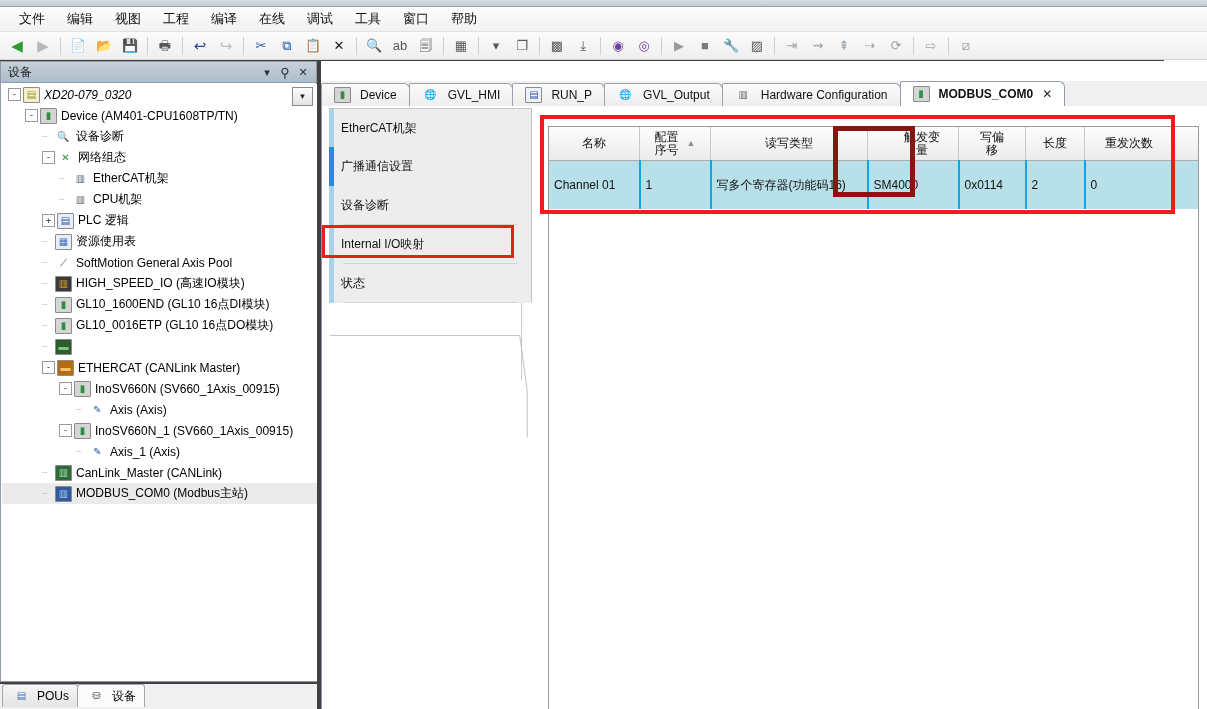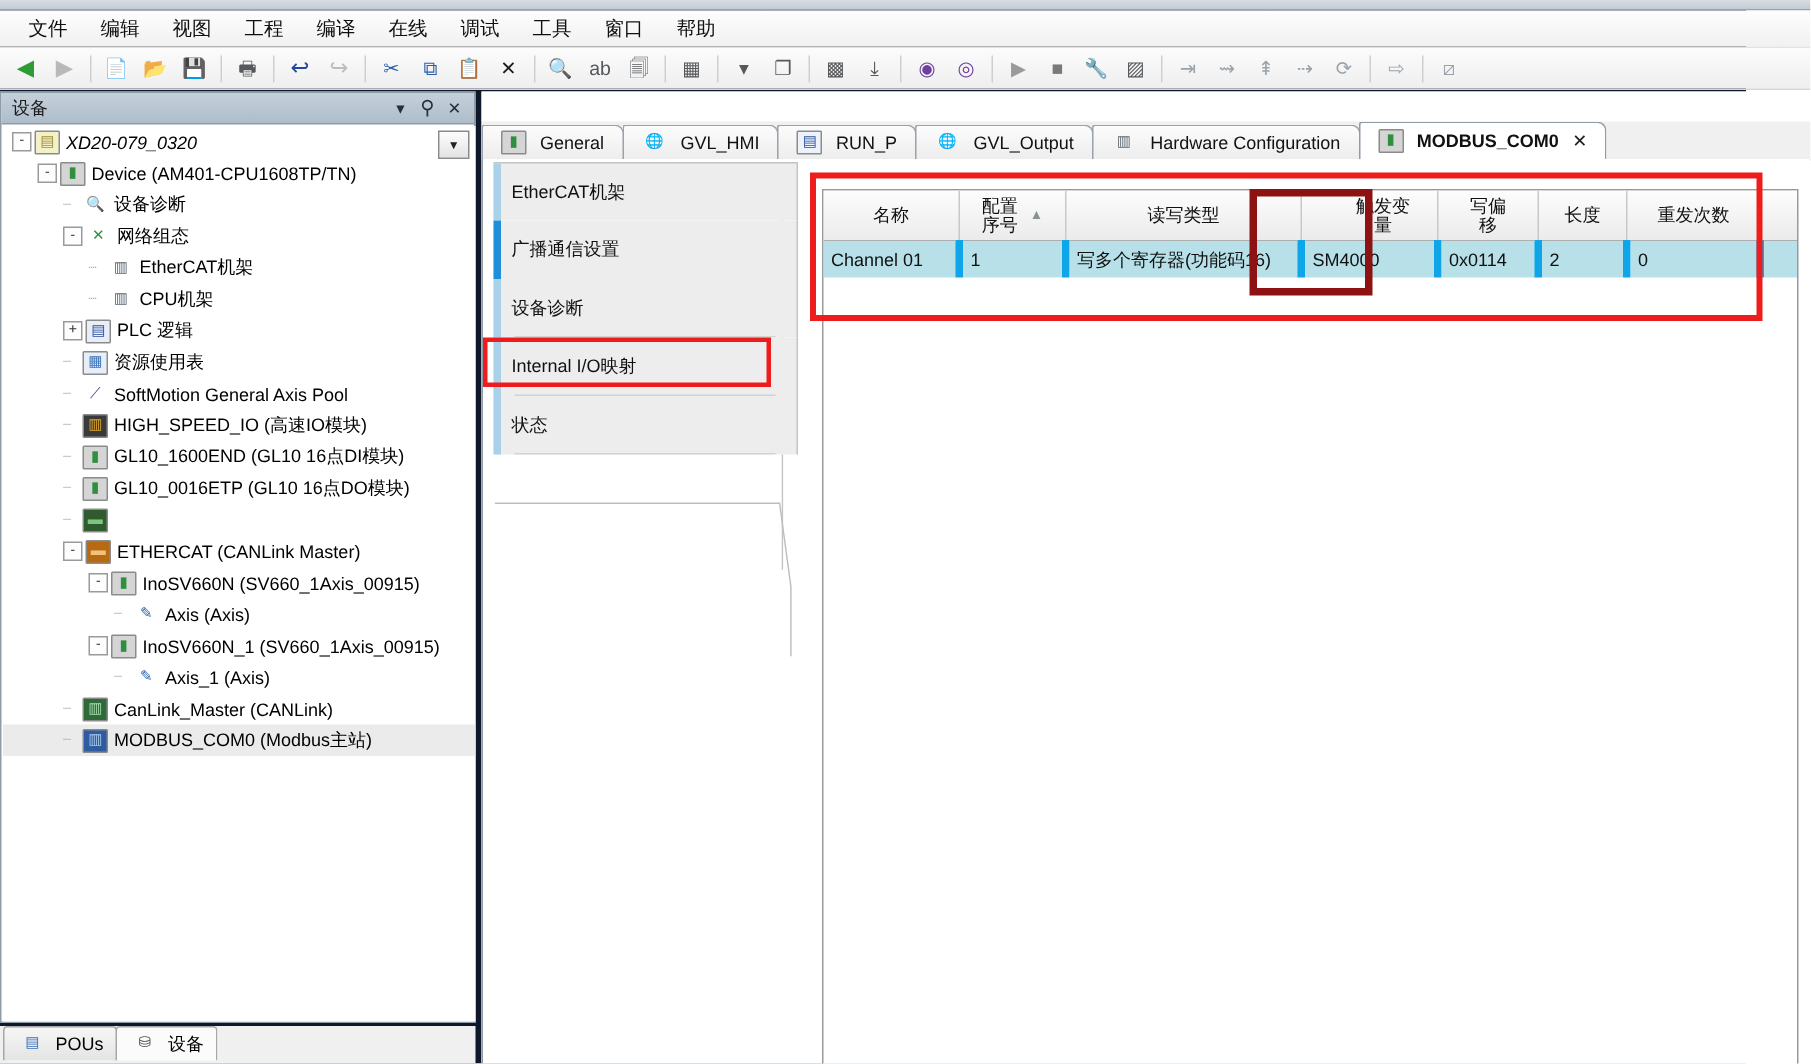--- a/index.html
+++ b/index.html
@@ -2,21 +2,21 @@
 <html><head>
 <meta charset="utf-8">
 <style>
   html,body{margin:0;padding:0;}
   body{
     width:1207px;height:709px;overflow:hidden;
     font-family:"Liberation Sans","DejaVu Sans",sans-serif;
     font-size:12px;color:#000;background:#ffffff;
     -webkit-font-smoothing:none;
   }
-  .app{position:relative;width:1164px;height:709px;background:#0f172a;}
+  .app{position:relative;width:1164px;height:709px;background:#404040;}
 
   
   .titlestrip{position:absolute;left:0;top:0;width:1207px;height:6px;
     background:linear-gradient(#d8dde3,#c3cad2);border-bottom:1px solid #9aa3ad;}
   .menubar{position:absolute;left:0;top:7px;width:1207px;height:25px;
     background:linear-gradient(#fdfdfd,#f1f1f1);border-bottom:1px solid #e2e2e2;
     display:flex;align-items:center;padding-left:8px;box-sizing:border-box;}
   .menubar .mi{padding:3px 11px;font-size:13px;color:#101010;cursor:default;white-space:nowrap;}
 
   .toolbar{position:absolute;left:0;top:32px;width:1207px;height:28px;
@@ -93,21 +93,21 @@
     border:3px solid #ee1c1c;box-sizing:border-box;z-index:30;pointer-events:none;}
 
   
   .tablewrap{position:absolute;left:226px;top:20px;width:653px;height:600px;}
   .grid{position:absolute;left:0;top:0;width:651px;height:597px;
     background:#ffffff;border:1px solid #9a9a9a;box-sizing:border-box;overflow:hidden;}
   table.mb{border-collapse:collapse;width:100%;table-layout:fixed;font-size:12px;}
   table.mb th{background:linear-gradient(#fdfdfd,#ebebeb);border-right:1px solid #c8c8c8;
     border-bottom:1px solid #aeaeae;height:33px;font-weight:normal;color:#111;
     padding:0 4px;text-align:center;vertical-align:middle;line-height:13px;}
-  table.mb td{border-right:5px solid #0ea5e9;height:24px;padding:0 5px;
+  table.mb td{border-right:2px solid #0ea5e9;height:24px;padding:12px 5px;
     color:#111;vertical-align:middle;white-space:nowrap;overflow:hidden;}
   tr.datarow td{background:#b7e0e9;}
   .sortarrow{display:inline-block;margin-left:6px;color:#8a9296;font-size:9px;vertical-align:middle;}
 
   .redbox-table{position:absolute;left:540px;top:115px;width:635px;height:99px;
     border:4px solid #ee1c1c;box-sizing:border-box;z-index:28;pointer-events:none;}
   .redbox-trig{position:absolute;left:833px;top:126px;width:82px;height:71px;
     border:5px solid #8d1212;box-sizing:border-box;z-index:29;pointer-events:none;}
   .hline{position:absolute;left:0;top:0;width:886px;height:20px;background:#ffffff;}
 </style>
@@ -434,21 +434,21 @@
       </div>
     </div>
 
   <div class="editor">
     <div class="hline"></div>
     <div class="tabbar" id="etabs">
         <div class="etab">
           <span class="nicon">
             <span style="display: inline-flex; align-items: center; justify-content: center; width: 15px; height: 14px; font-size: 10px; line-height: 10px; border-radius: 1px; color: rgb(47, 143, 63); background: rgb(213, 213, 213); border: 1px solid rgb(139, 139, 139);">▮</span>
           </span>
-          <span>General</span>
+          <span>Device</span>
         </div>
         <div class="etab">
           <span class="nicon">
             <span style="display: inline-flex; align-items: center; justify-content: center; width: 15px; height: 14px; font-size: 10px; line-height: 10px; border-radius: 1px; color: rgb(46, 125, 190);">🌐</span>
           </span>
           <span>GVL_HMI</span>
         </div>
         <div class="etab">
           <span class="nicon">
             <span style="display: inline-flex; align-items: center; justify-content: center; width: 15px; height: 14px; font-size: 10px; line-height: 10px; border-radius: 1px; color: rgb(43, 79, 158); background: rgb(238, 242, 251); border: 1px solid rgb(139, 139, 139);">▤</span>

